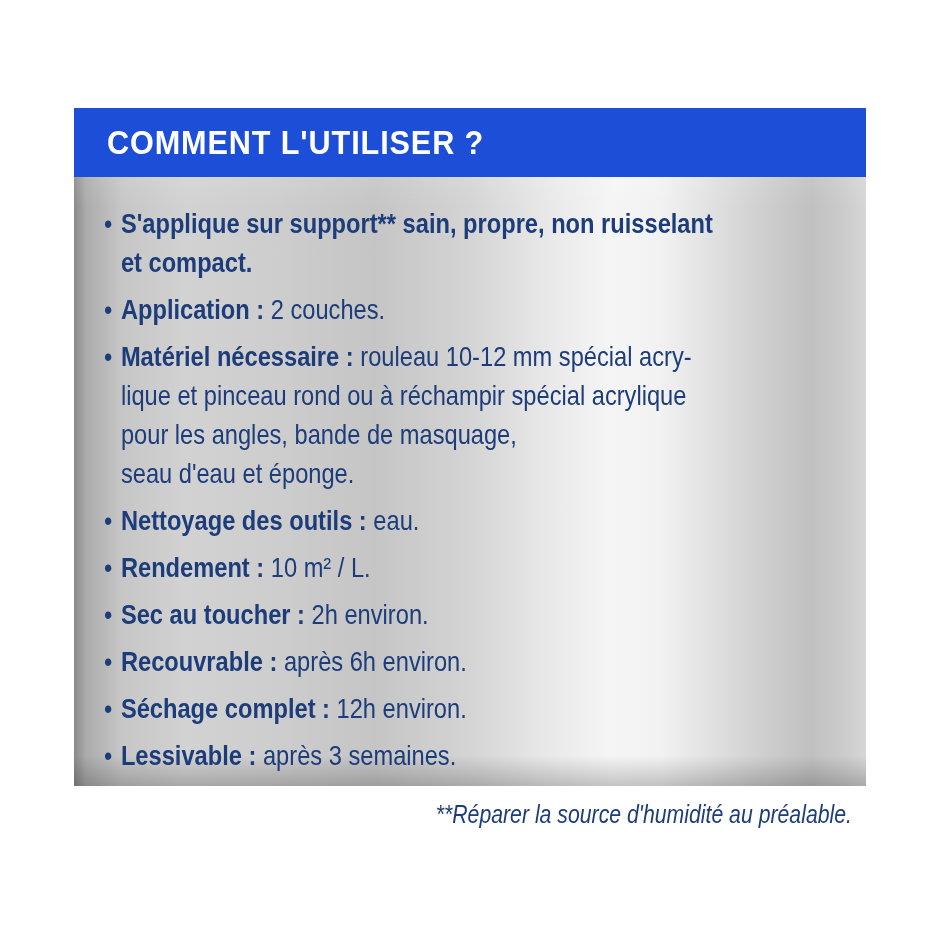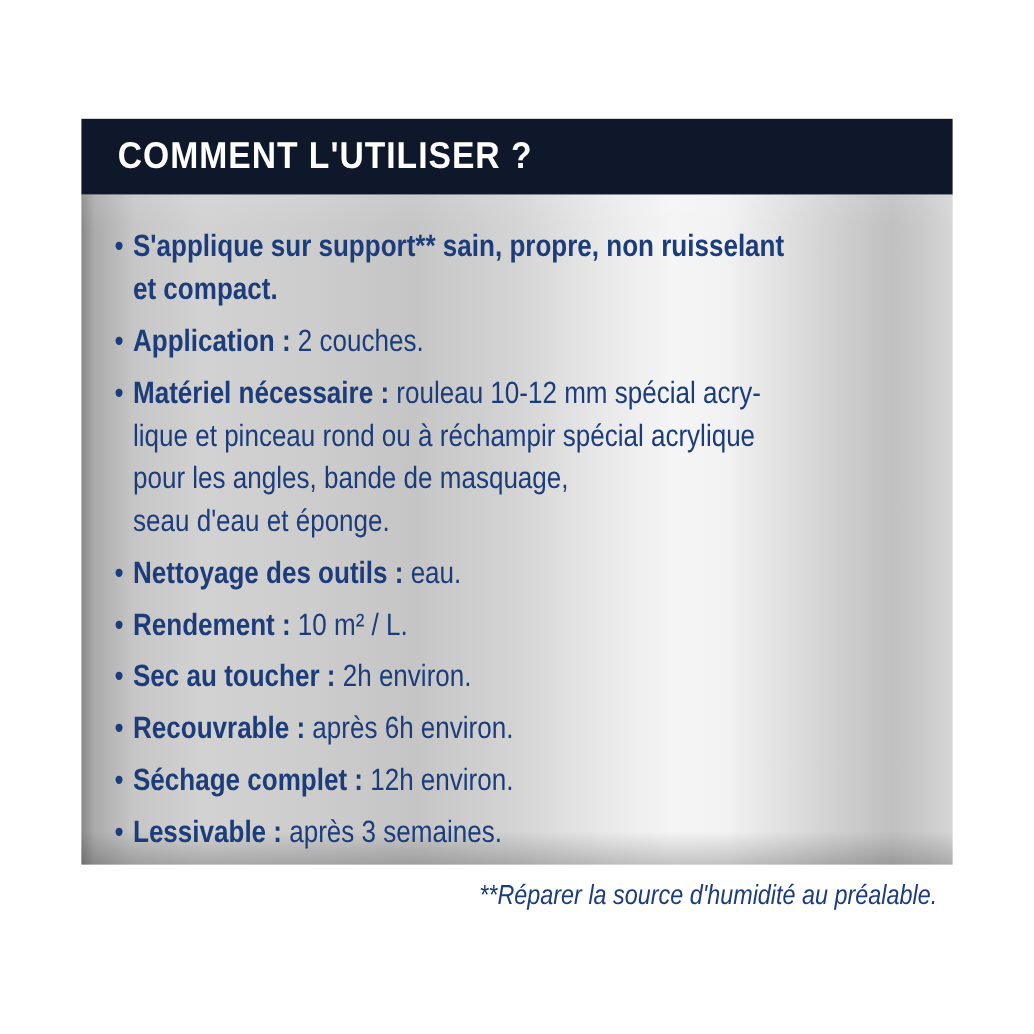--- a/index.html
+++ b/index.html
@@ -15,21 +15,21 @@
     background: #ffffff;
     overflow: hidden;
   }
   .card {
     position: absolute;
     left: 74px;
     top: 108px;
     width: 792px;
   }
   .card-header {
-    background: #0f172a;
+    background: #1d4ed8;
     height: 69px;
     display: flex;
     align-items: center;
     padding-left: 33px;
     box-sizing: border-box;
   }
   .card-title {
     color: #ffffff;
     font-weight: bold;
     font-size: 34px;

